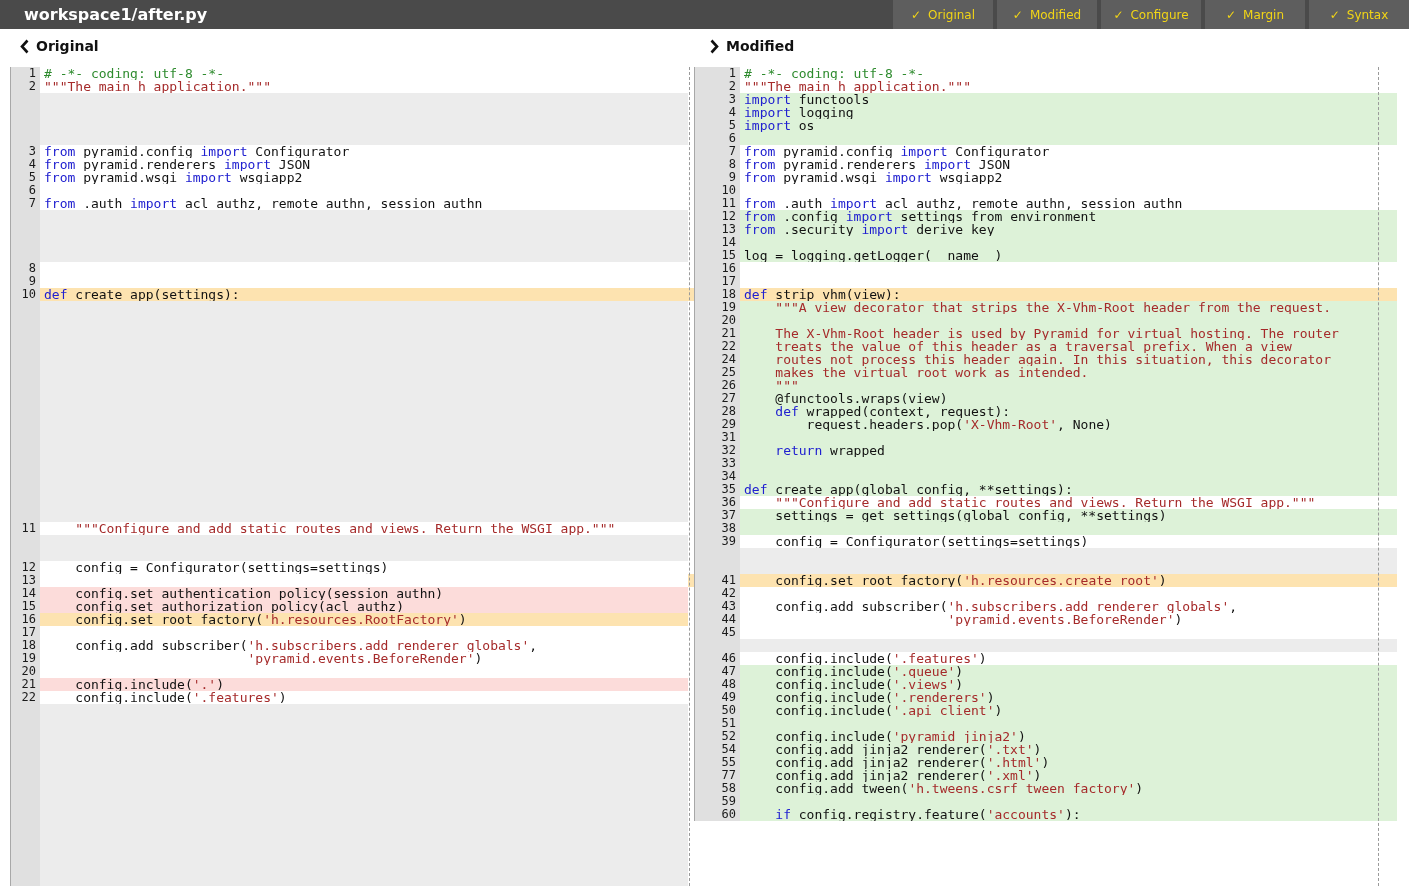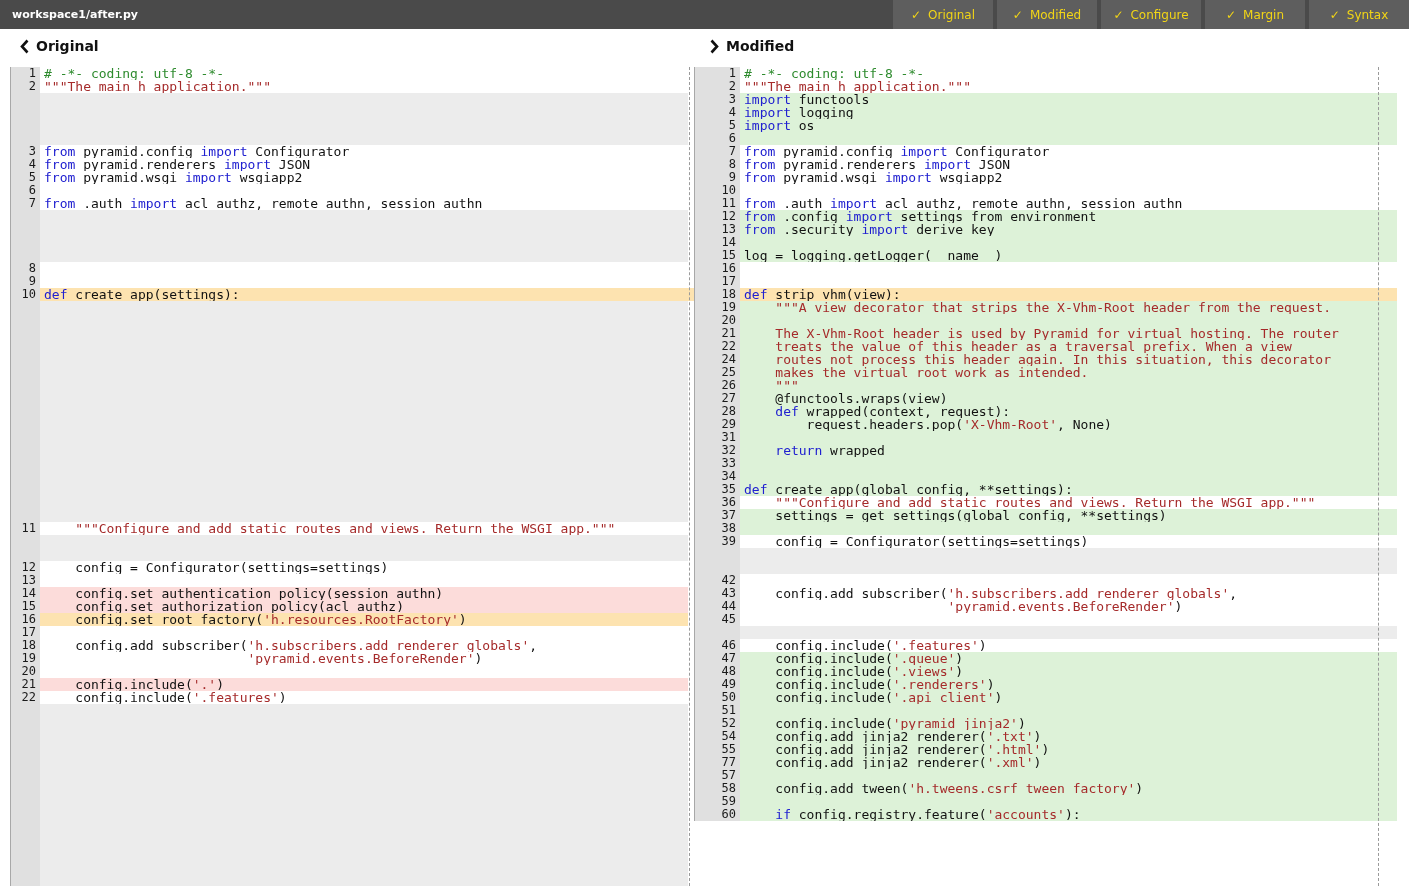--- a/index.html
+++ b/index.html
@@ -1,21 +1,21 @@
 <!DOCTYPE html>
 <html style="--bar: #4a4a4a; --btn: #5e5e5e; --btntext: #f2d516; --add: #ddf2d8; --del: #fcdcda; --mod: #fde3b0; --gap: #ececec; --gutter: #e0e0e0; --kw: #2020d0; --str: #a52a2a; --com: #2e8b2e;"><head>
 <meta charset="utf-8">
 <style>
   html,body{margin:0;padding:0;background:#fff;}
   #app{position:relative;width:1409px;height:886px;background:#fff;overflow:hidden;
        font-family:"DejaVu Sans",sans-serif;}
   
   .titlebar{position:absolute;left:0;top:0;width:1409px;height:29px;background:var(--bar,#4a4a4a);
             display:flex;align-items:stretch;}
-  .title{color:#fff;font-weight:bold;font-size:11px;padding-left:12px;flex:1;
+  .title{color:#fff;font-weight:bold;font-size:16px;padding-left:24px;flex:1;
          display:flex;align-items:center;white-space:nowrap;}
   .toolbar{display:flex;align-items:stretch;}
   .tb-btn{width:100px;margin-left:4px;background:var(--btn,#5e5e5e);color:var(--btntext,#f2d516);
           font-size:12px;display:flex;align-items:center;justify-content:center;gap:7px;
           cursor:pointer;white-space:nowrap;}
   .tb-btn .chk{font-size:12px;}
   
   .pane-headers{position:absolute;left:0;top:29px;width:1409px;height:38px;background:#fff;}
   .hdr{position:absolute;top:9px;font-size:14px;font-weight:bold;color:#111;
        display:flex;align-items:center;gap:7px;}
@@ -600,20 +600,25 @@
           <div class="strip"></div>
           <div class="num"></div>
           <div class="txt bg-gap"></div>
         </div>
         <div class="row">
           <div class="strip"></div>
           <div class="num"></div>
           <div class="txt bg-gap"></div>
         </div>
         <div class="row">
+          <div class="strip bg-mod"></div>
+          <div class="num">41</div>
+          <div class="txt bg-mod"><span>    config.set_root_factory(</span><span class="s">'h.resources.create_root'</span><span>)</span></div>
+        </div>
+        <div class="row">
           <div class="strip"></div>
           <div class="num">42</div>
           <div class="txt bg-w"></div>
         </div>
         <div class="row">
           <div class="strip"></div>
           <div class="num">43</div>
           <div class="txt bg-w"><span>    config.add_subscriber(</span><span class="s">'h.subscribers.add_renderer_globals'</span><span>,</span></div>
         </div>
         <div class="row">
@@ -673,25 +678,20 @@
         </div>
         <div class="row">
           <div class="strip"></div>
           <div class="num">55</div>
           <div class="txt bg-add"><span>    config.add_jinja2_renderer(</span><span class="s">'.html'</span><span>)</span></div>
         </div>
         <div class="row">
           <div class="strip"></div>
           <div class="num">77</div>
           <div class="txt bg-add"><span>    config.add_jinja2_renderer(</span><span class="s">'.xml'</span><span>)</span></div>
-        </div>
-        <div class="row">
-          <div class="strip"></div>
-          <div class="num">57</div>
-          <div class="txt bg-add"></div>
         </div>
         <div class="row">
           <div class="strip"></div>
           <div class="num">58</div>
           <div class="txt bg-add"><span>    config.add_tween(</span><span class="s">'h.tweens.csrf_tween_factory'</span><span>)</span></div>
         </div>
         <div class="row">
           <div class="strip"></div>
           <div class="num">59</div>
           <div class="txt bg-add"></div>

